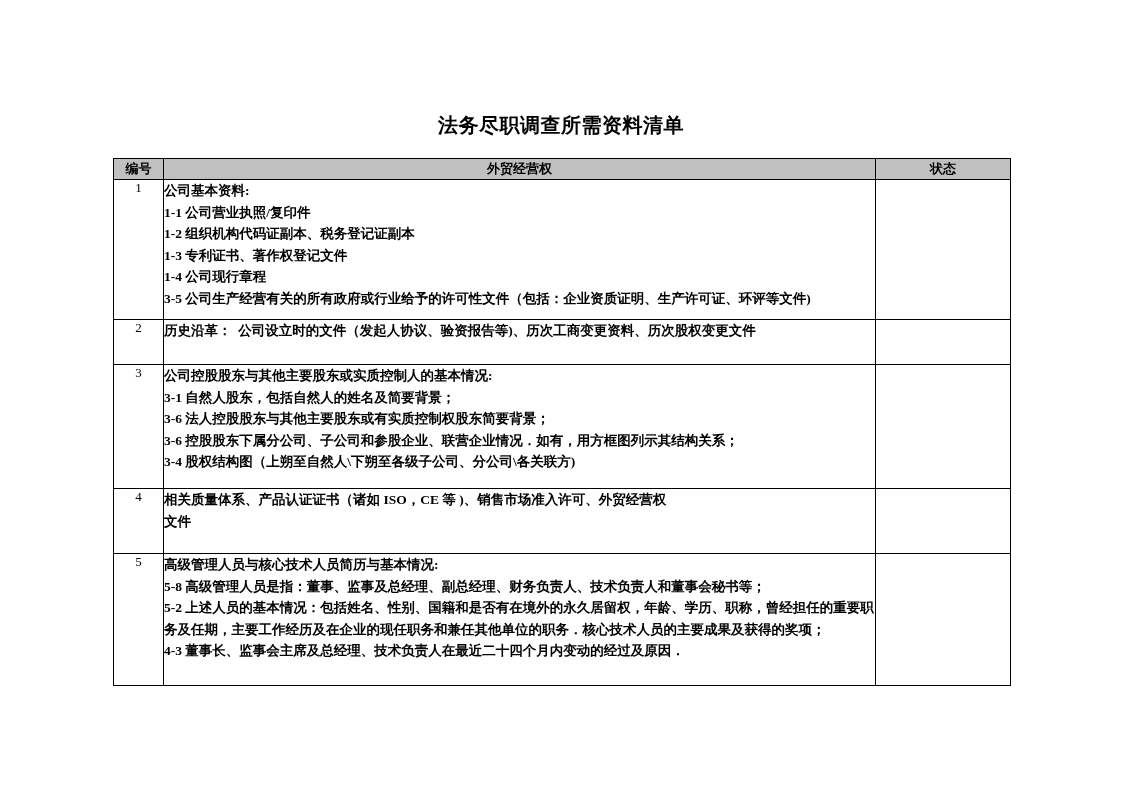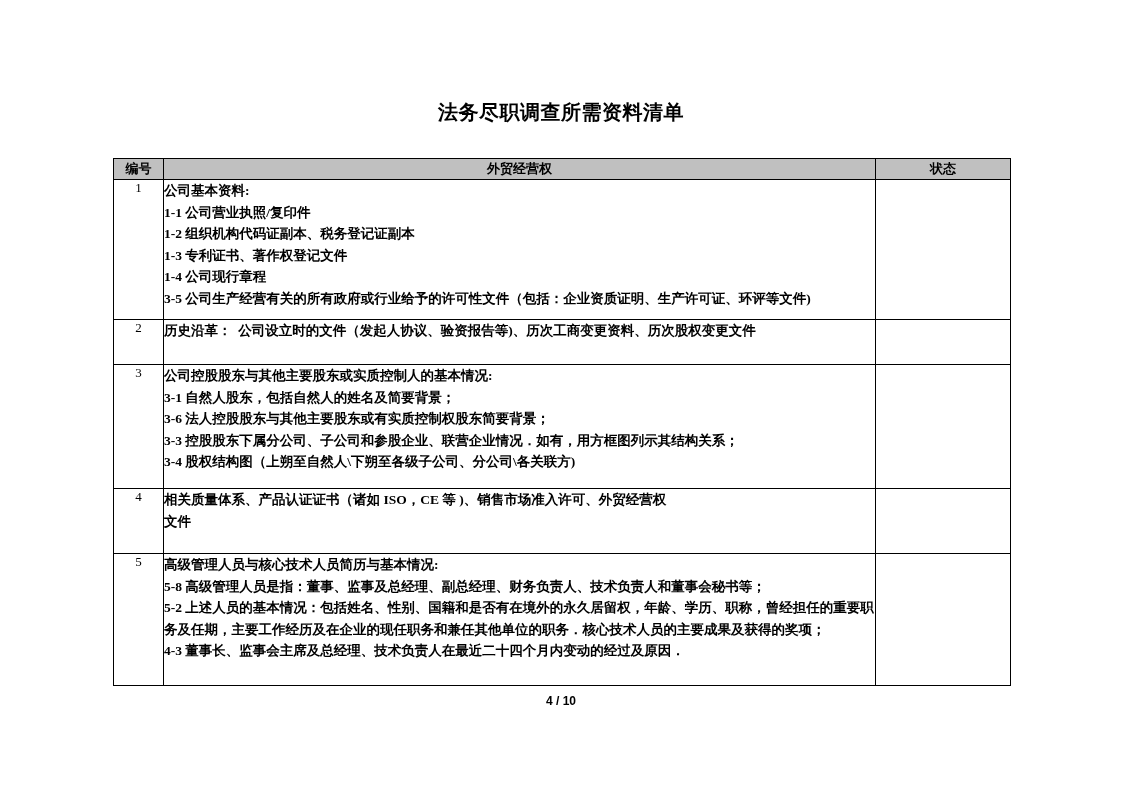--- a/index.html
+++ b/index.html
@@ -16,21 +16,21 @@
   }
   .page {
     position: relative;
     width: 1122px;
     height: 793px;
     box-sizing: border-box;
   }
   .doc-title {
     position: absolute;
     left: 0;
-    top: 99px;
+    top: 112px;
     width: 1122px;
     text-align: center;
     font-size: 20px;
     font-weight: bold;
     letter-spacing: 0.5px;
     font-family: "Liberation Sans", "DejaVu Sans", sans-serif;
   }
   .table-wrap {
     position: absolute;
     left: 113px;
@@ -138,21 +138,21 @@
               <div class="line">历史沿革：  公司设立时的文件（发起人协议、验资报告等)、历次工商变更资料、历次股权变更文件</div>
             </td>
             <td class="cell-status"></td>
           </tr>
           <tr class="row-3">
             <td class="cell-no">3</td>
             <td class="cell-name">
               <div class="line">公司控股股东与其他主要股东或实质控制人的基本情况:</div>
               <div class="line">3-1 自然人股东，包括自然人的姓名及简要背景；</div>
               <div class="line">3-6 法人控股股东与其他主要股东或有实质控制权股东简要背景；</div>
-              <div class="line">3-3 控股股东下属分公司、子公司和参股企业、联营企业情况．如有，用方框图列示其结构关系；</div>
+              <div class="line">3-6 控股股东下属分公司、子公司和参股企业、联营企业情况．如有，用方框图列示其结构关系；</div>
               <div class="line">3-4 股权结构图（上朔至自然人\下朔至各级子公司、分公司\各关联方)</div>
             </td>
             <td class="cell-status"></td>
           </tr>
           <tr class="row-4">
             <td class="cell-no">4</td>
             <td class="cell-name">
               <div class="line">相关质量体系、产品认证证书（诸如 ISO，CE 等 )、销售市场准入许可、外贸经营权</div>
               <div class="line">文件</div>
             </td>
@@ -165,15 +165,14 @@
               <div class="line">5-8 高级管理人员是指：董事、监事及总经理、副总经理、财务负责人、技术负责人和董事会秘书等；</div>
               <div class="line">5-2 上述人员的基本情况：包括姓名、性别、国籍和是否有在境外的永久居留权，年龄、学历、职称，曾经担任的重要职务及任期，主要工作经历及在企业的现任职务和兼任其他单位的职务．核心技术人员的主要成果及获得的奖项；</div>
               <div class="line">4-3 董事长、监事会主席及总经理、技术负责人在最近二十四个月内变动的经过及原因．</div>
             </td>
             <td class="cell-status"></td>
           </tr>
         </tbody>
     </table>
   </div>
 
-  <div class="footer">4 / 10</div>
 
 </div>
 
 </body></html>

